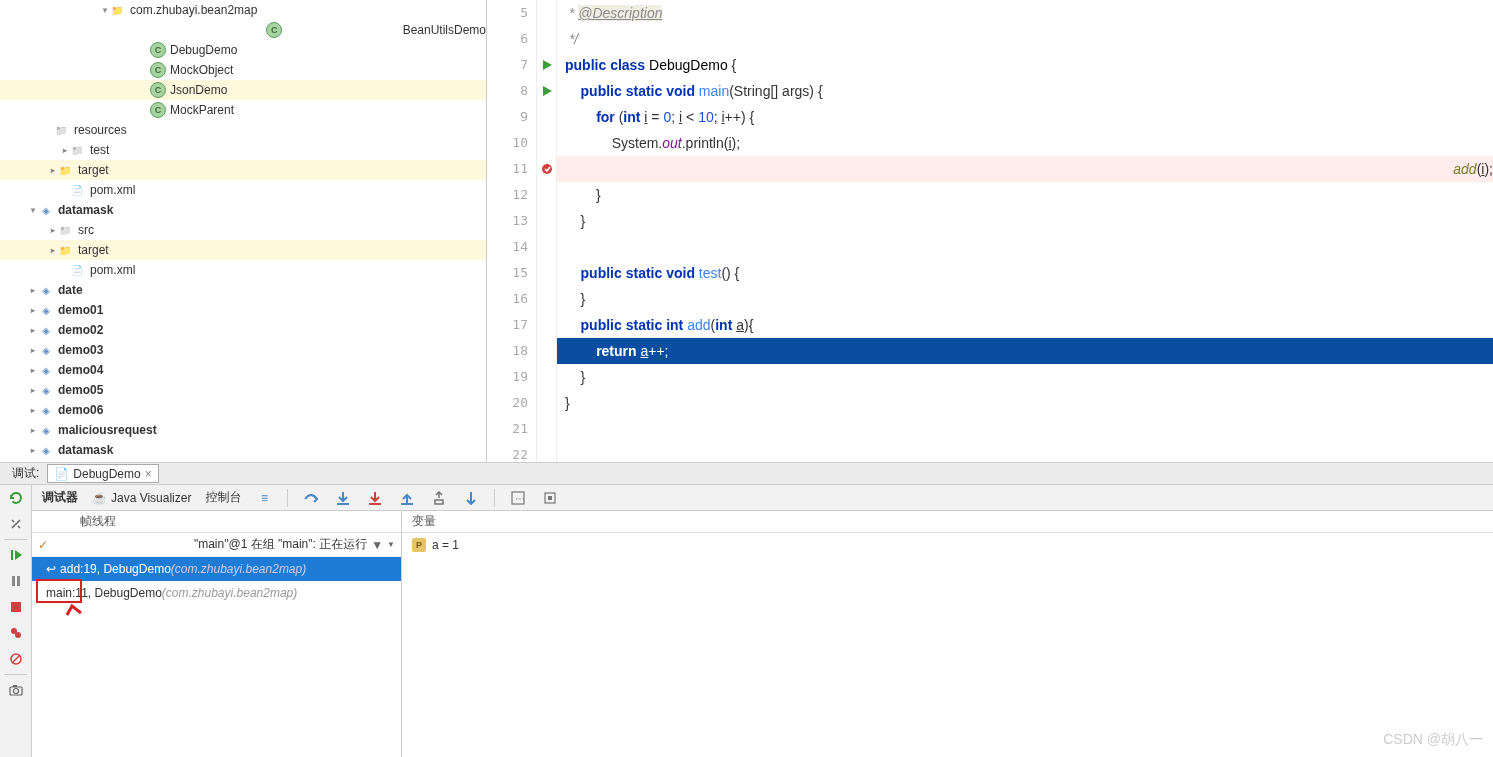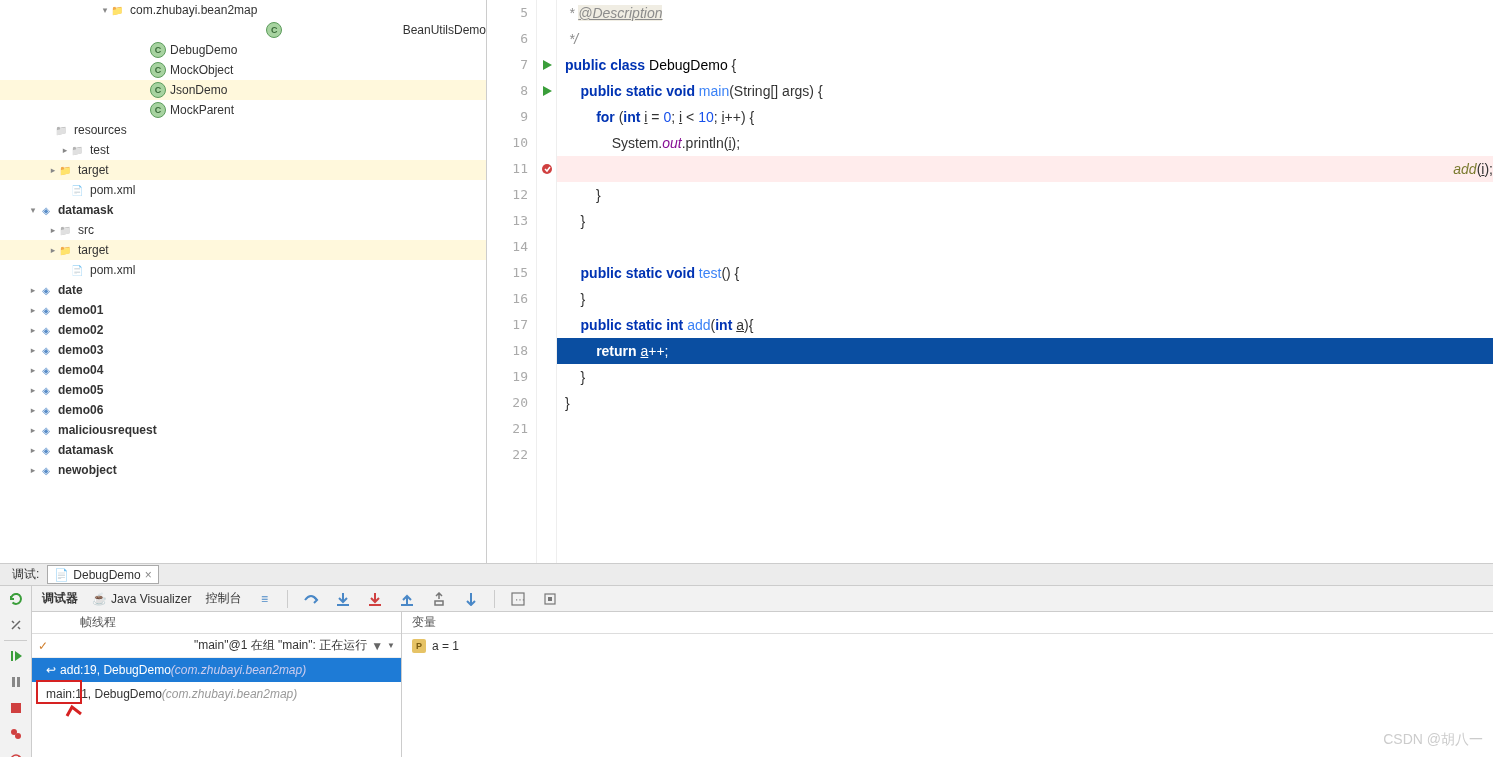--- a/index.html
+++ b/index.html
@@ -37,21 +37,21 @@
 .cline.cur span { color:#fff !important; }
 .kw { color:#0033b3; font-weight:bold; }
 .fn { color:#3b82f6; }
 .fnItal { color:#7a7a2e; font-style:italic; }
 .fld { color:#871094; font-style:italic; }
 .num { color:#1750eb; }
 .cmt { color:#8c8c8c; font-style:italic; }
 .desc { color:#8c8c8c; font-style:italic; background:#f0ede3; text-decoration:underline; }
 .cls { color:#000; }
 
-.bottom { height:194px; border-top:1px solid #ccc; display:flex; flex-direction:column; background:#f2f2f2; }
+.bottom { height:295px; border-top:1px solid #ccc; display:flex; flex-direction:column; background:#f2f2f2; }
 .btabs { height:22px; display:flex; align-items:center; background:#ececec; padding-left:8px; gap:4px; border-bottom:1px solid #ccc; }
 .btabs .lab { font-size:12px; color:#333; padding:0 4px; }
 .btabs .stab { display:flex; align-items:center; gap:4px; padding:0 6px; background:#fff; border:1px solid #aaa; height:19px;}
 .toolbar { height:26px; display:flex; align-items:center; border-bottom:1px solid #ccc; background:#f2f2f2; }
 .sidecol { width:32px; border-right:1px solid #ccc; background:#f2f2f2; }
 .sidecol .sbtn { height:26px; display:flex; align-items:center; justify-content:center; cursor:pointer; }
 .toolbar .tgrp { display:flex; align-items:center; gap:14px; padding:0 10px; font-size:12px; }
 .toolbar .sep { width:1px; height:18px; background:#ccc; margin:0 4px; }
 .toolbar .ticon { width:18px; height:18px; display:flex; align-items:center; justify-content:center; color:#4a88c7; cursor:pointer; }
 .dcontent { flex:1; display:flex; overflow:hidden; }

